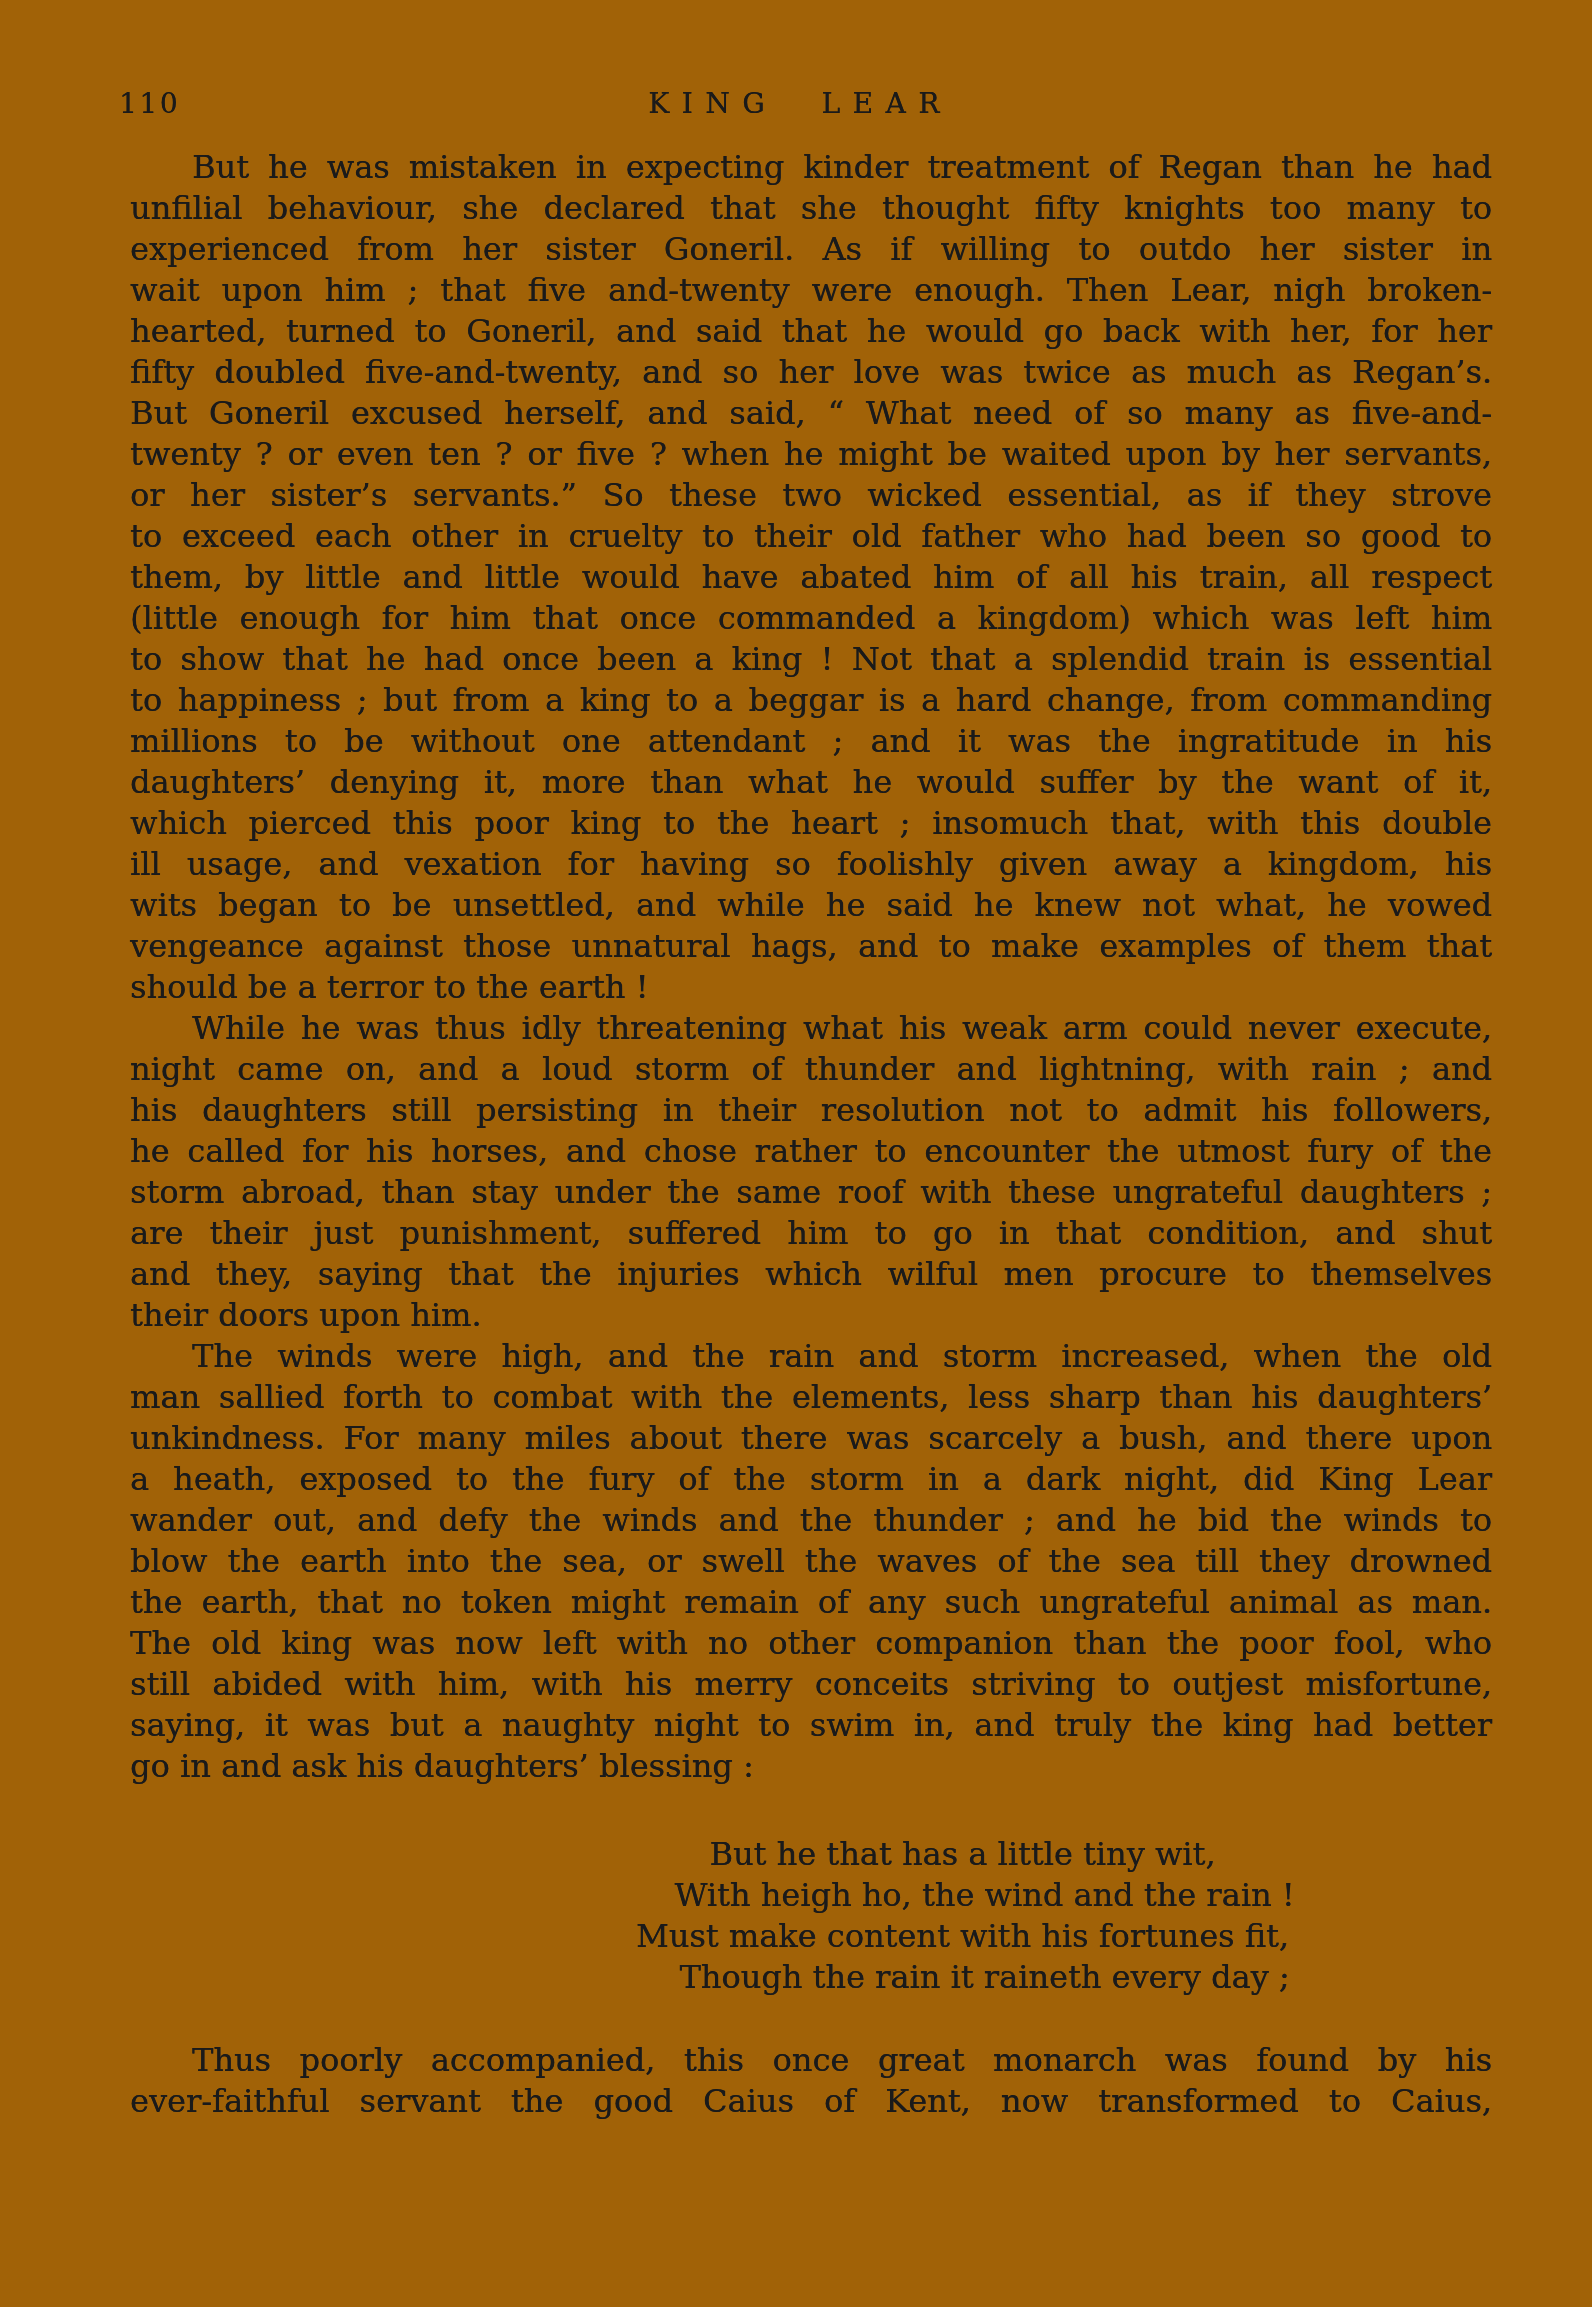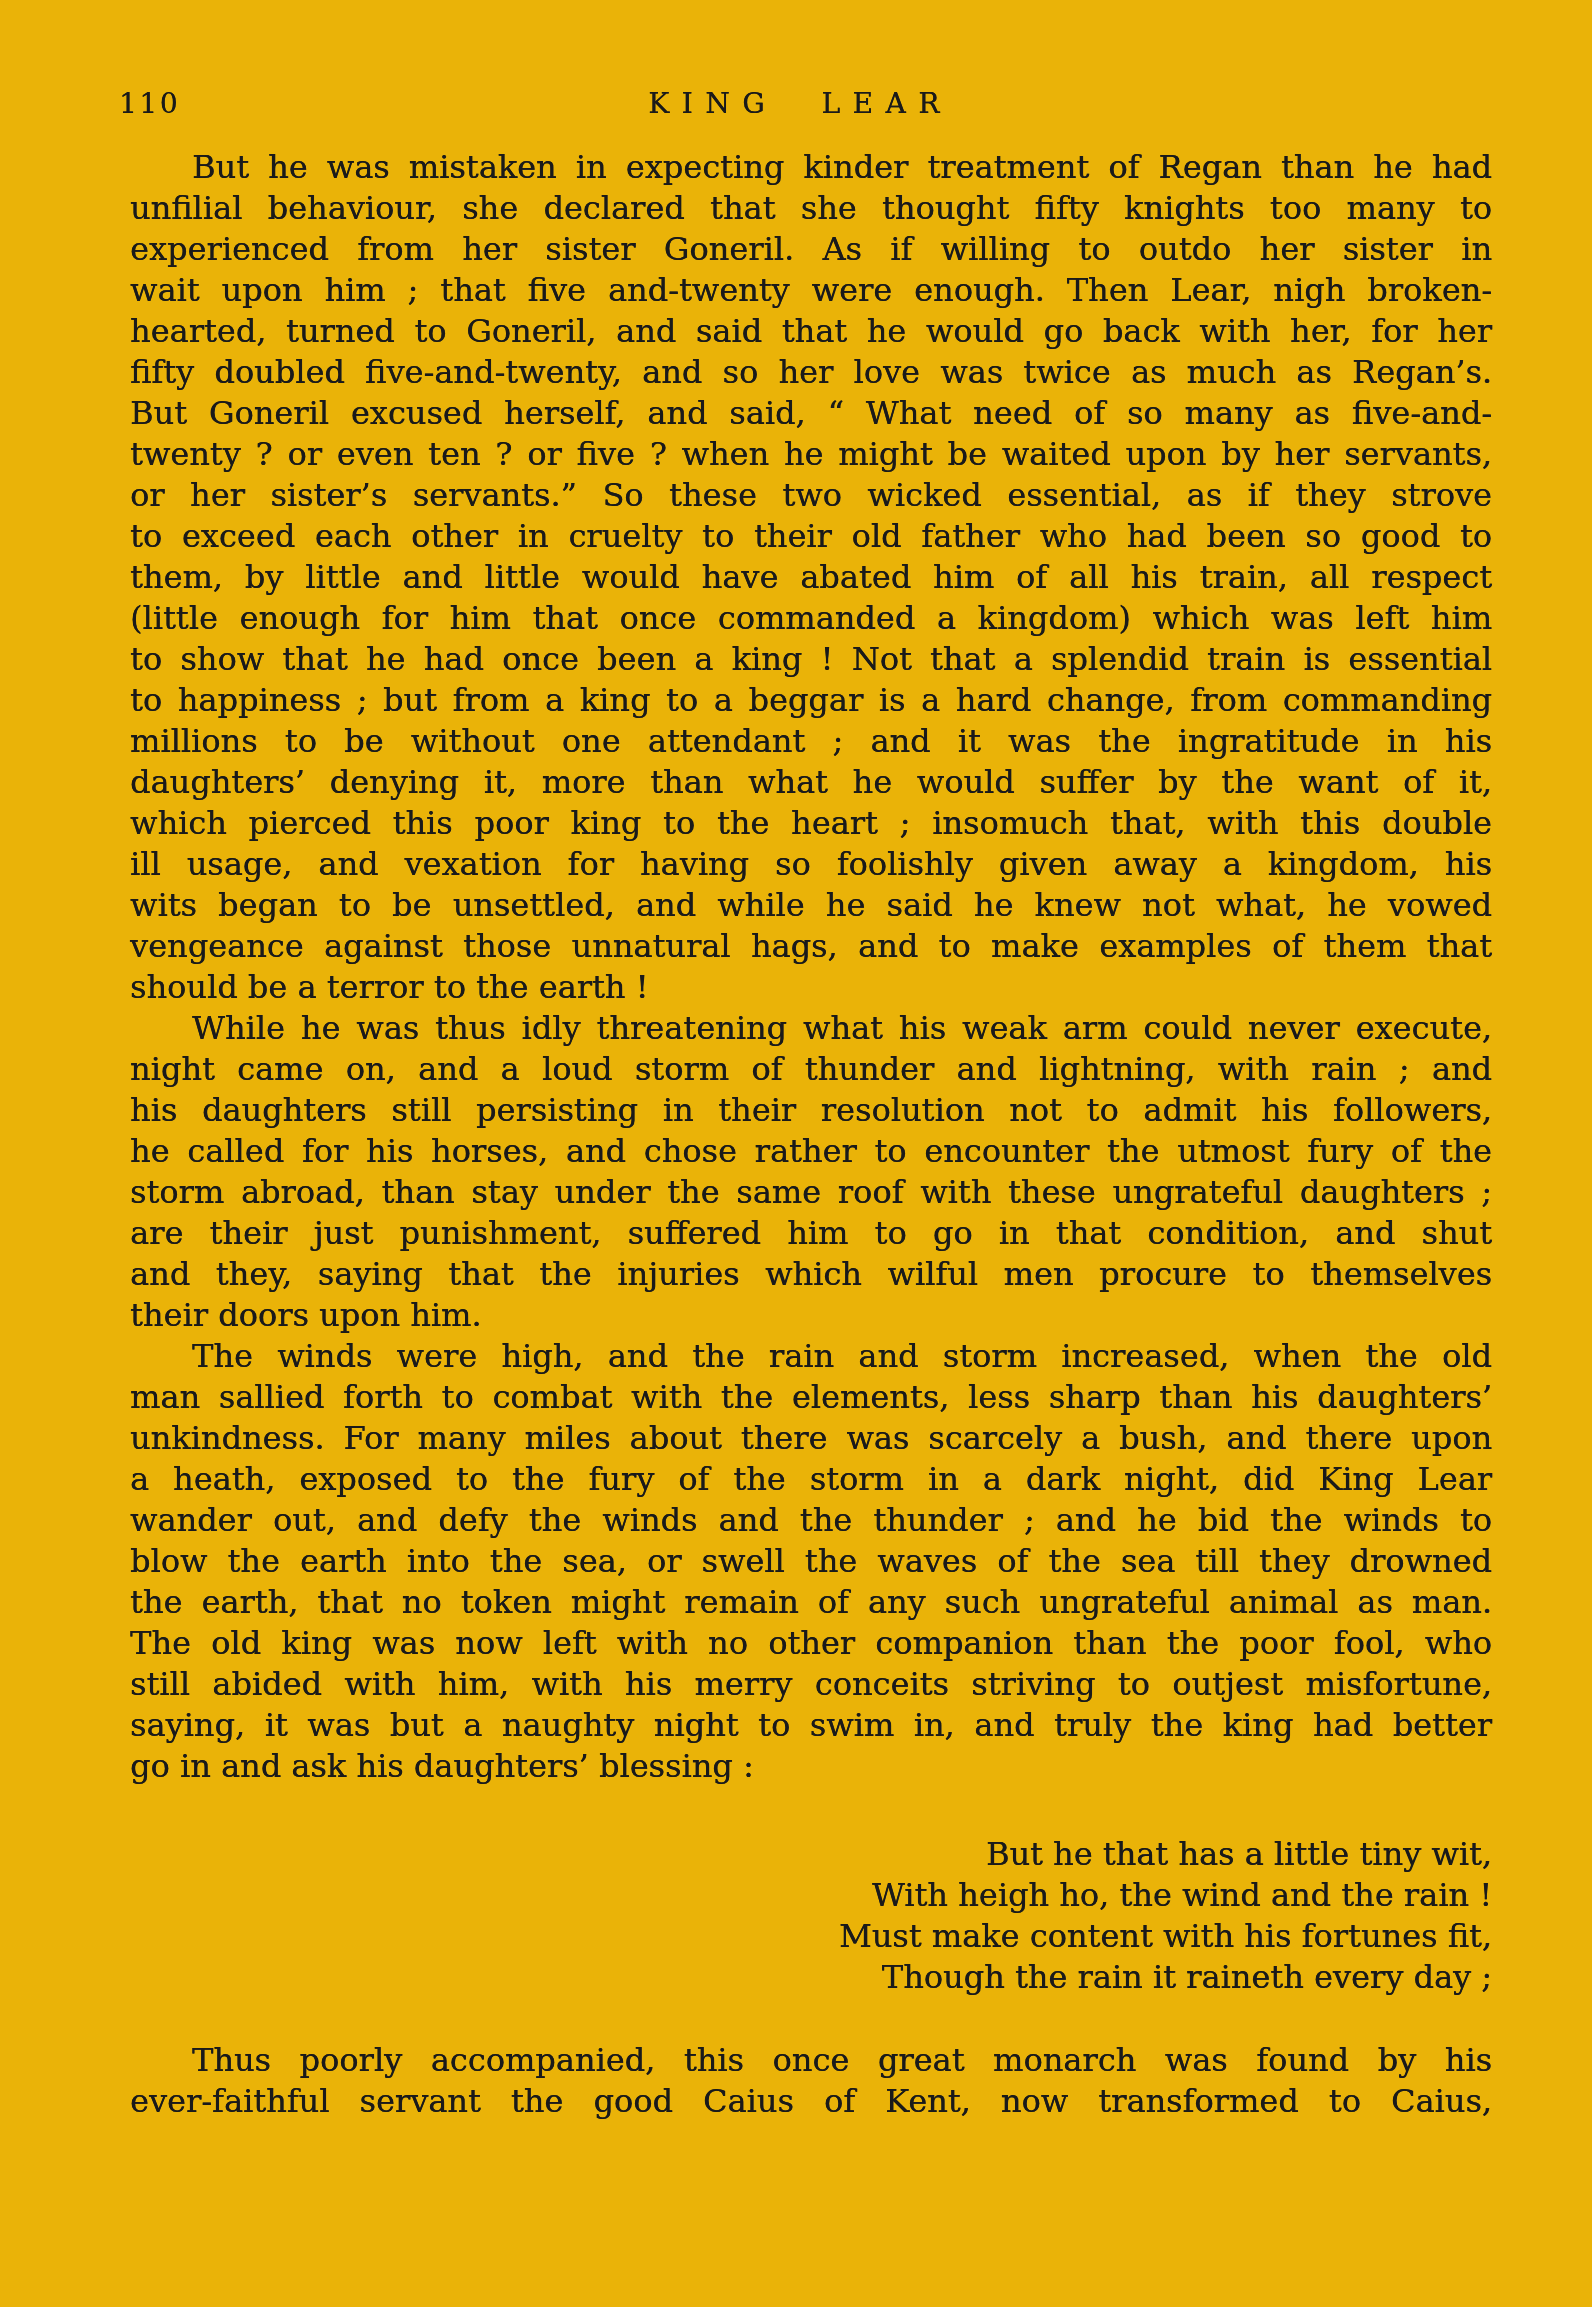--- a/index.html
+++ b/index.html
@@ -1,20 +1,20 @@
 <!DOCTYPE html>
 <html style="font-size:13.3px"><head>
 <meta charset="utf-8">
 <style>
   html, body { margin: 0; padding: 0; }
   .page {
     position: relative;
     width: 1592px;
     height: 2307px;
-    background: #eab308;
+    background: #a16207;
     font-family: "DejaVu Serif", "Liberation Serif", serif;
     color: #1a1a1a;
     overflow: hidden;
   }
   .running-header {
     position: absolute;
     top: 86px;
     left: 119px;
     width: 1362px;
     height: 35px;
@@ -55,21 +55,21 @@
   }
   .line.end {
     text-align: center;
     text-align-last: left;
   }
   .line.first-indent { text-indent: 62px; }
   .verse {
     margin: 47px 0 42px 303px;
   }
   .vline {
-    text-align: right;
+    text-align: center;
     white-space: nowrap;
   }
   .vline.alt { padding-left: 44px; }
 </style>
 </head>
 <body>
 
 <div class="page">
   <div class="running-header">
     <span class="page-number">110</span>

